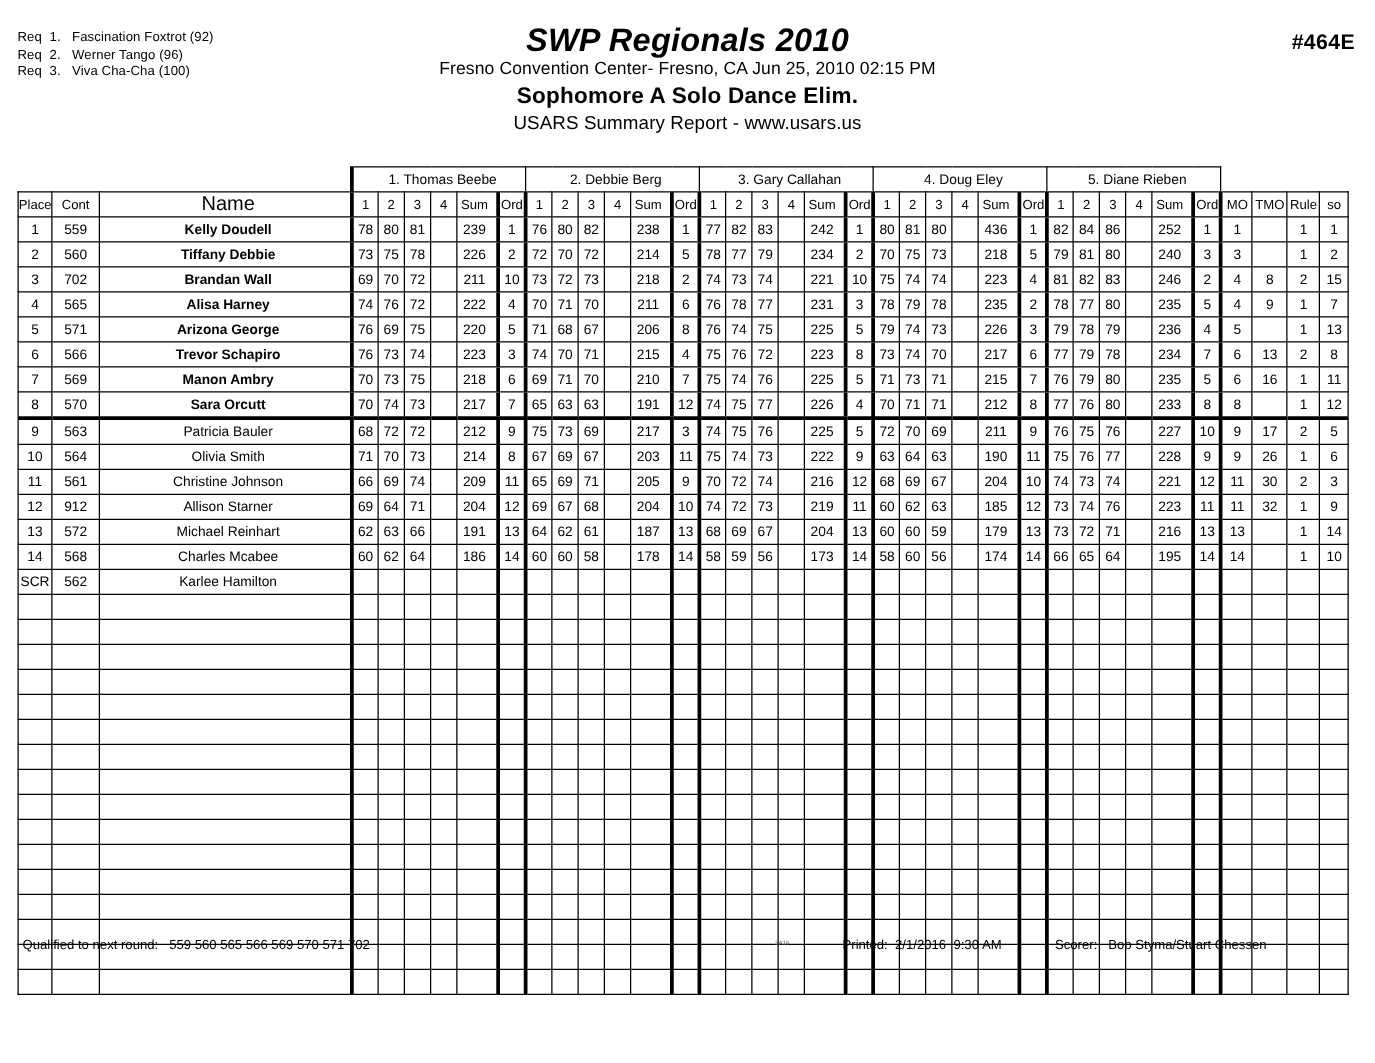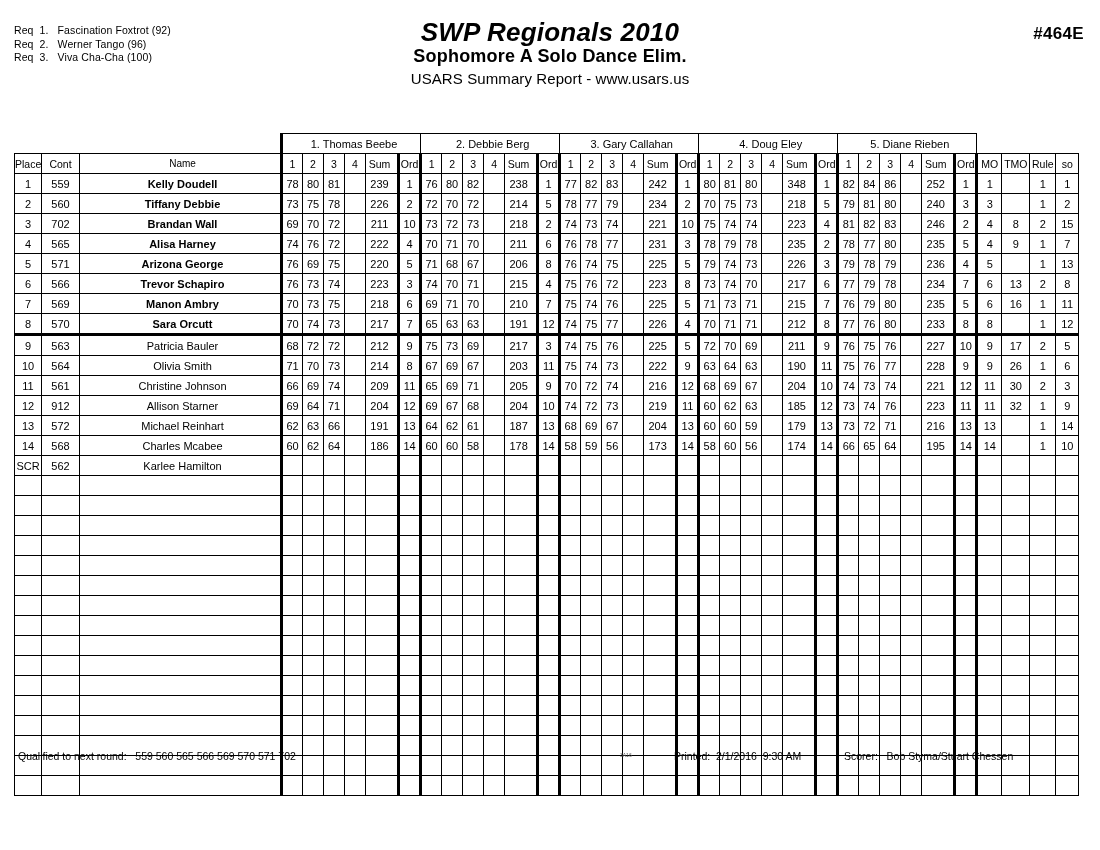--- a/index.html
+++ b/index.html
@@ -114,21 +114,21 @@
   .c-mo    { width: 25px; }
   .c-tmo   { width: 28px; }
   .c-rule  { width: 26px; }
   .c-so    { width: 23px; }
 
   .row-bold td { font-weight: bold; }
   .row-bold td.c-name { font-weight: bold; margin-top: 31px; }
   .row-cut td { border-bottom: 3px solid #000 !important; }
 
   tr.hdr td { font-size: 10.5px; }
-  tr.hdr td.c-name { font-size: 10px; margin-top: 15px; }
+  tr.hdr td.c-name { font-size: 16px; margin-top: 15px; }
 
   
   .footer {
     position: absolute;
     left: 14px;
     top: 750px;
     width: 1030px;
     font-size: 10.5px;
     height: 16px;
   }
@@ -141,20 +141,21 @@
 <body>
 
 <div class="req-block">
   <div class="req-line">Req  1.   Fascination Foxtrot (92)</div>
   <div class="req-line">Req  2.   Werner Tango (96)</div>
   <div class="req-line">Req  3.   Viva Cha-Cha (100)</div>
 </div>
 
 <div class="title-block">
   <div class="title-main">SWP Regionals 2010</div>
+  <div class="title-venue">Fresno Convention Center-  Fresno, CA  Jun 25, 2010  02:15 PM</div>
   <div class="title-event">Sophomore A Solo Dance Elim.</div>
   <div class="title-report">USARS Summary Report - www.usars.us</div>
 </div>
 <div class="event-number">#464E</div>
 
 <div class="sheet">
   <table class="grid">
     <colgroup>
       <col style="width:27px">
         <col style="width:38px">
@@ -262,21 +263,21 @@
           <td class="c-s thickL">77</td>
           <td class="c-s">82</td>
           <td class="c-s">83</td>
           <td class="c-s"></td>
           <td class="c-sum">242</td>
           <td class="c-ord ordcell">1</td>
           <td class="c-s thickL">80</td>
           <td class="c-s">81</td>
           <td class="c-s">80</td>
           <td class="c-s"></td>
-          <td class="c-sum">348</td>
+          <td class="c-sum">436</td>
           <td class="c-ord ordcell">1</td>
           <td class="c-s thickL">82</td>
           <td class="c-s">84</td>
           <td class="c-s">86</td>
           <td class="c-s"></td>
           <td class="c-sum">252</td>
           <td class="c-ord ordcell">1</td>
           <td class="c-mo">1</td>
           <td class="c-tmo"></td>
           <td class="c-rule">1</td>

